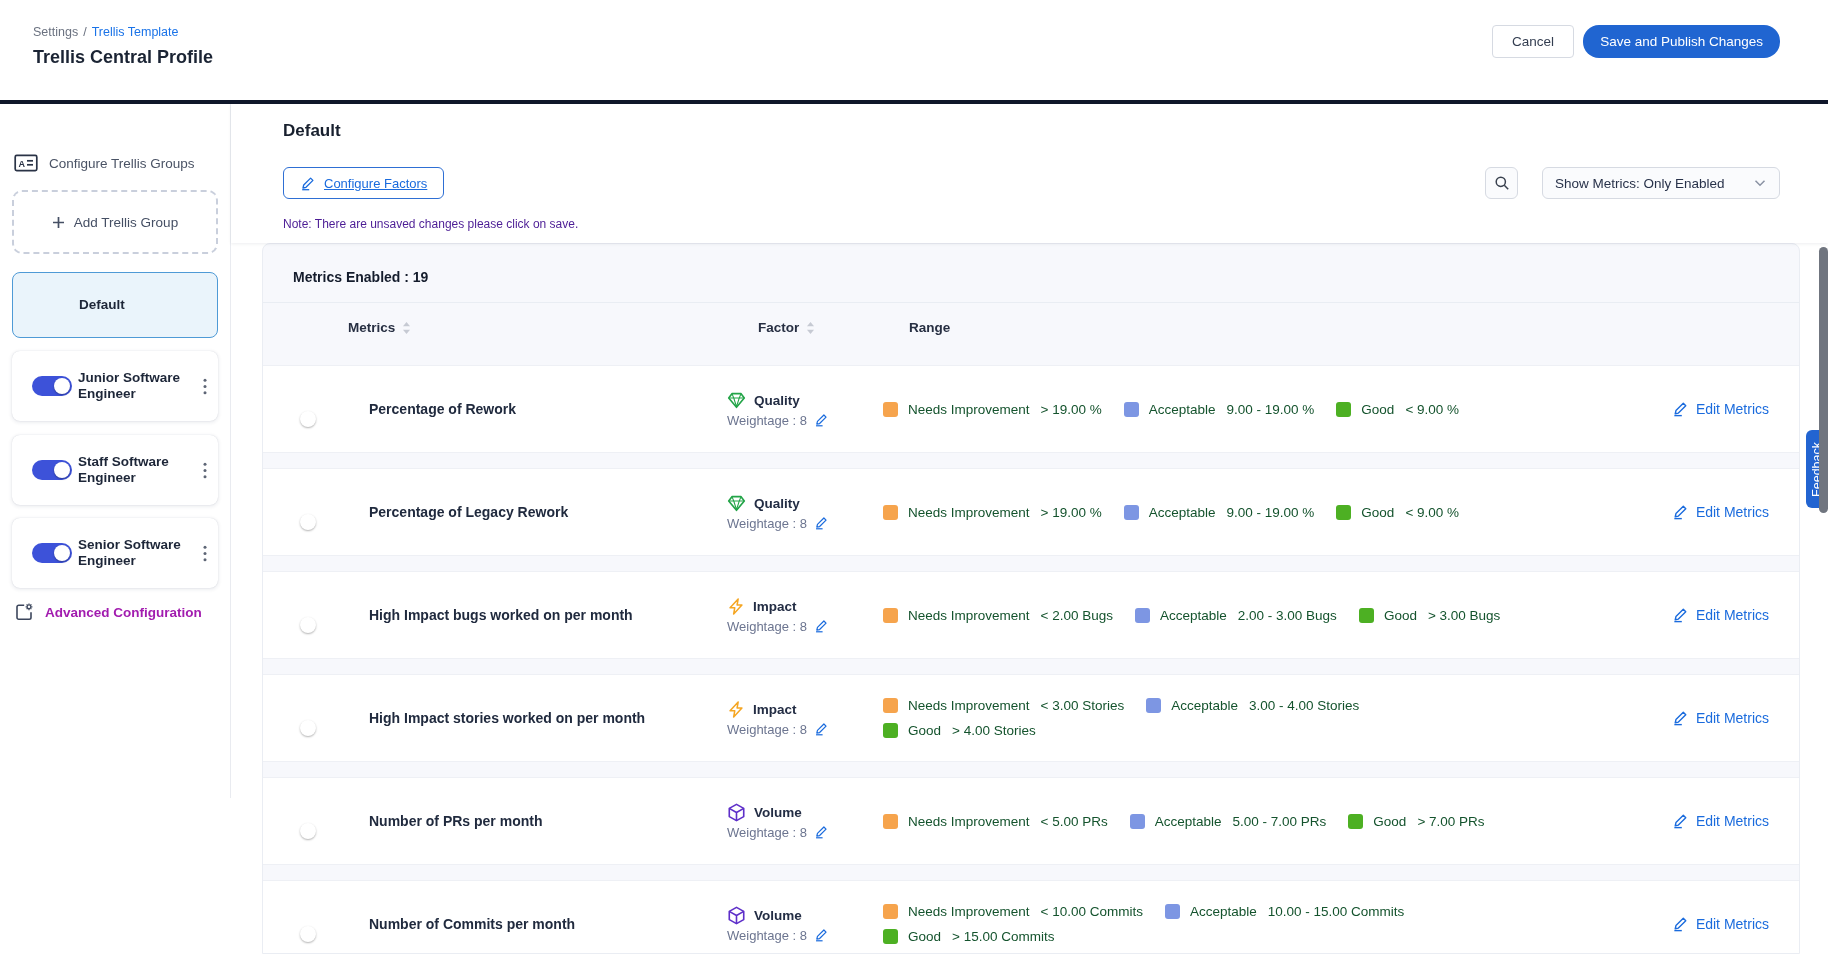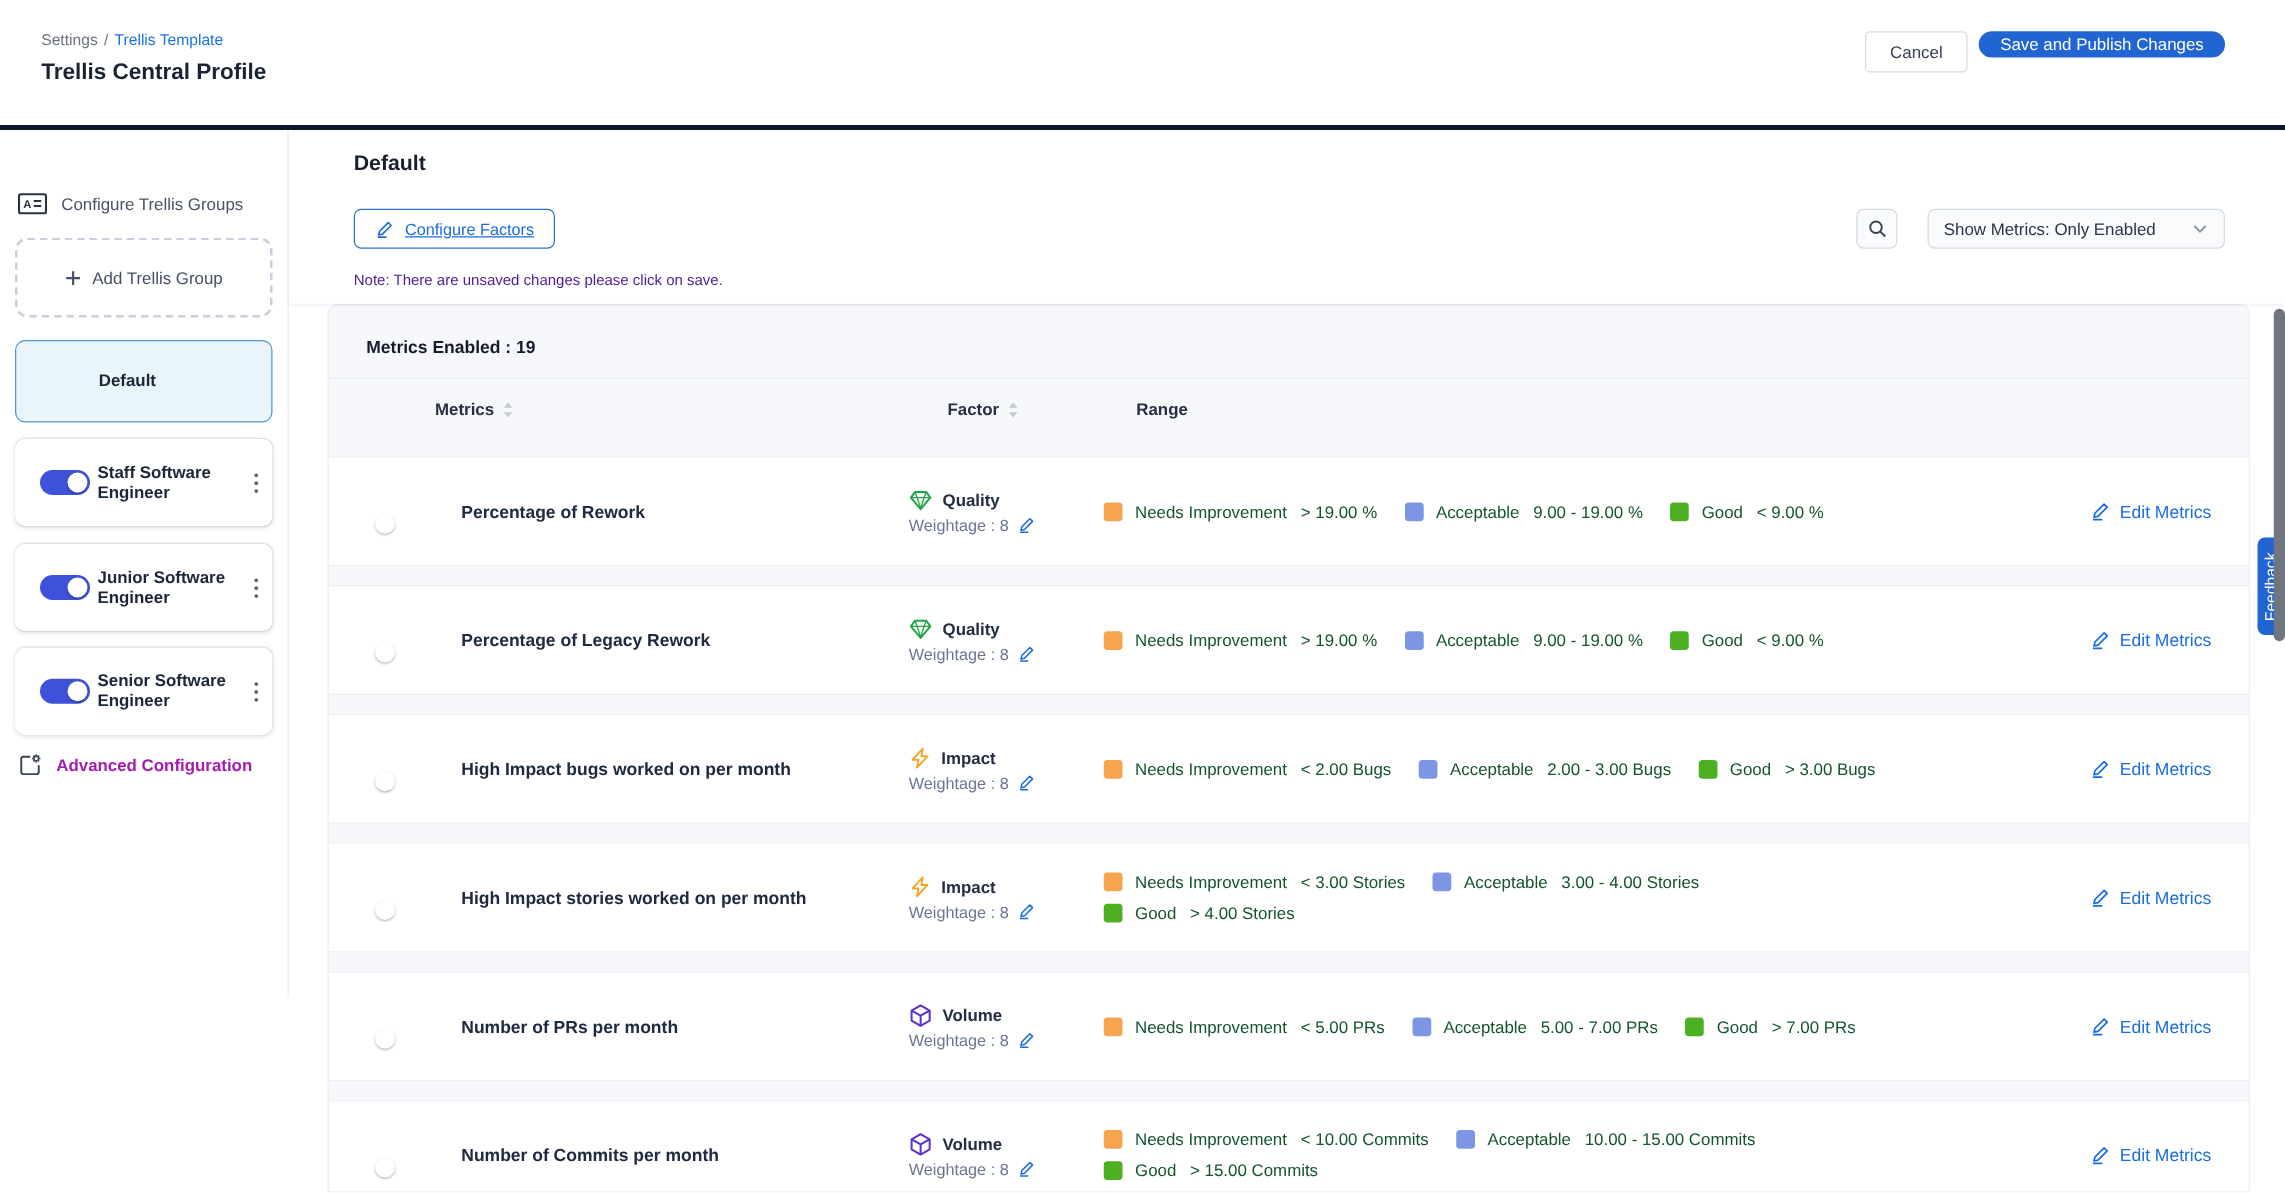--- a/index.html
+++ b/index.html
@@ -10,21 +10,21 @@
   
   .app-header { position:absolute; left:0; top:0; width:1828px; height:104px; background:#fff;
     border-bottom:4px solid #0f172a; z-index:2; }
   .breadcrumb { position:absolute; left:33px; top:25px; font-size:12.5px; color:#6b7280; }
   .breadcrumb .crumb-sep { margin:0 5px; color:#6b7280; }
   .breadcrumb .crumb-link { color:#1a73e8; cursor:pointer; }
   .page-title { position:absolute; left:33px; top:47px; font-size:18px; font-weight:700; color:#1b2434; }
   .hdr-actions { position:absolute; top:25px; right:48px; display:flex; gap:9px; }
   .btn-cancel { height:33px; padding:0 19px; border:1px solid #d6dae2; border-radius:4px;
     background:#fff; font-size:13.5px; color:#333d50; font-family:inherit; cursor:pointer; }
-  .btn-save { height:21px; padding:0 17px; border:none; border-radius:16px; background:#2065d1;
+  .btn-save { height:33px; padding:0 17px; border:none; border-radius:16px; background:#2065d1;
     color:#fff; font-size:13.5px; font-family:inherit; cursor:pointer; }
 
   
   .sidebar { position:absolute; left:0; top:104px; width:231px; height:694px; background:#fff;
     border-right:1px solid #e9ebf0; padding:0 12px; }
   .side-label { display:flex; align-items:center; gap:11px; margin:49px 0 0 2px; color:#4a5365; font-size:13.5px; }
   .add-group { margin-top:17px; height:64px; border:2px dashed #c9cfdc; border-radius:10px;
     display:flex; align-items:center; justify-content:center; gap:9px; color:#454f64;
     font-weight:400; font-size:13.5px; cursor:pointer; background:#fff; width:100%; font-family:inherit; }
   .default-card { margin-top:18px; height:66px; border:1.5px solid #4e9ad6; background:#eaf4fb;
@@ -139,32 +139,32 @@
       <span>Add Trellis Group</span>
     </button>
 
     <div class="default-card">
       <div class="group-name">Default</div>
     </div>
 
     <div id="group-list">
         <div class="group-card">
     <span class="toggle"></span>
-    <div class="group-name">Staff Software Engineer</div>
+    <div class="group-name">Junior Software Engineer</div>
     <button class="kebab">
       <svg width="4" height="17" viewBox="0 0 4 17">
               <circle cx="2" cy="2.2" r="1.5" fill="#5d6575"></circle>
               <circle cx="2" cy="8.5" r="1.5" fill="#5d6575"></circle>
               <circle cx="2" cy="14.8" r="1.5" fill="#5d6575"></circle>
             </svg>
     </button>
   </div>
         <div class="group-card">
     <span class="toggle"></span>
-    <div class="group-name">Junior Software Engineer</div>
+    <div class="group-name">Staff Software Engineer</div>
     <button class="kebab">
       <svg width="4" height="17" viewBox="0 0 4 17">
               <circle cx="2" cy="2.2" r="1.5" fill="#5d6575"></circle>
               <circle cx="2" cy="8.5" r="1.5" fill="#5d6575"></circle>
               <circle cx="2" cy="14.8" r="1.5" fill="#5d6575"></circle>
             </svg>
     </button>
   </div>
         <div class="group-card">
     <span class="toggle"></span>

